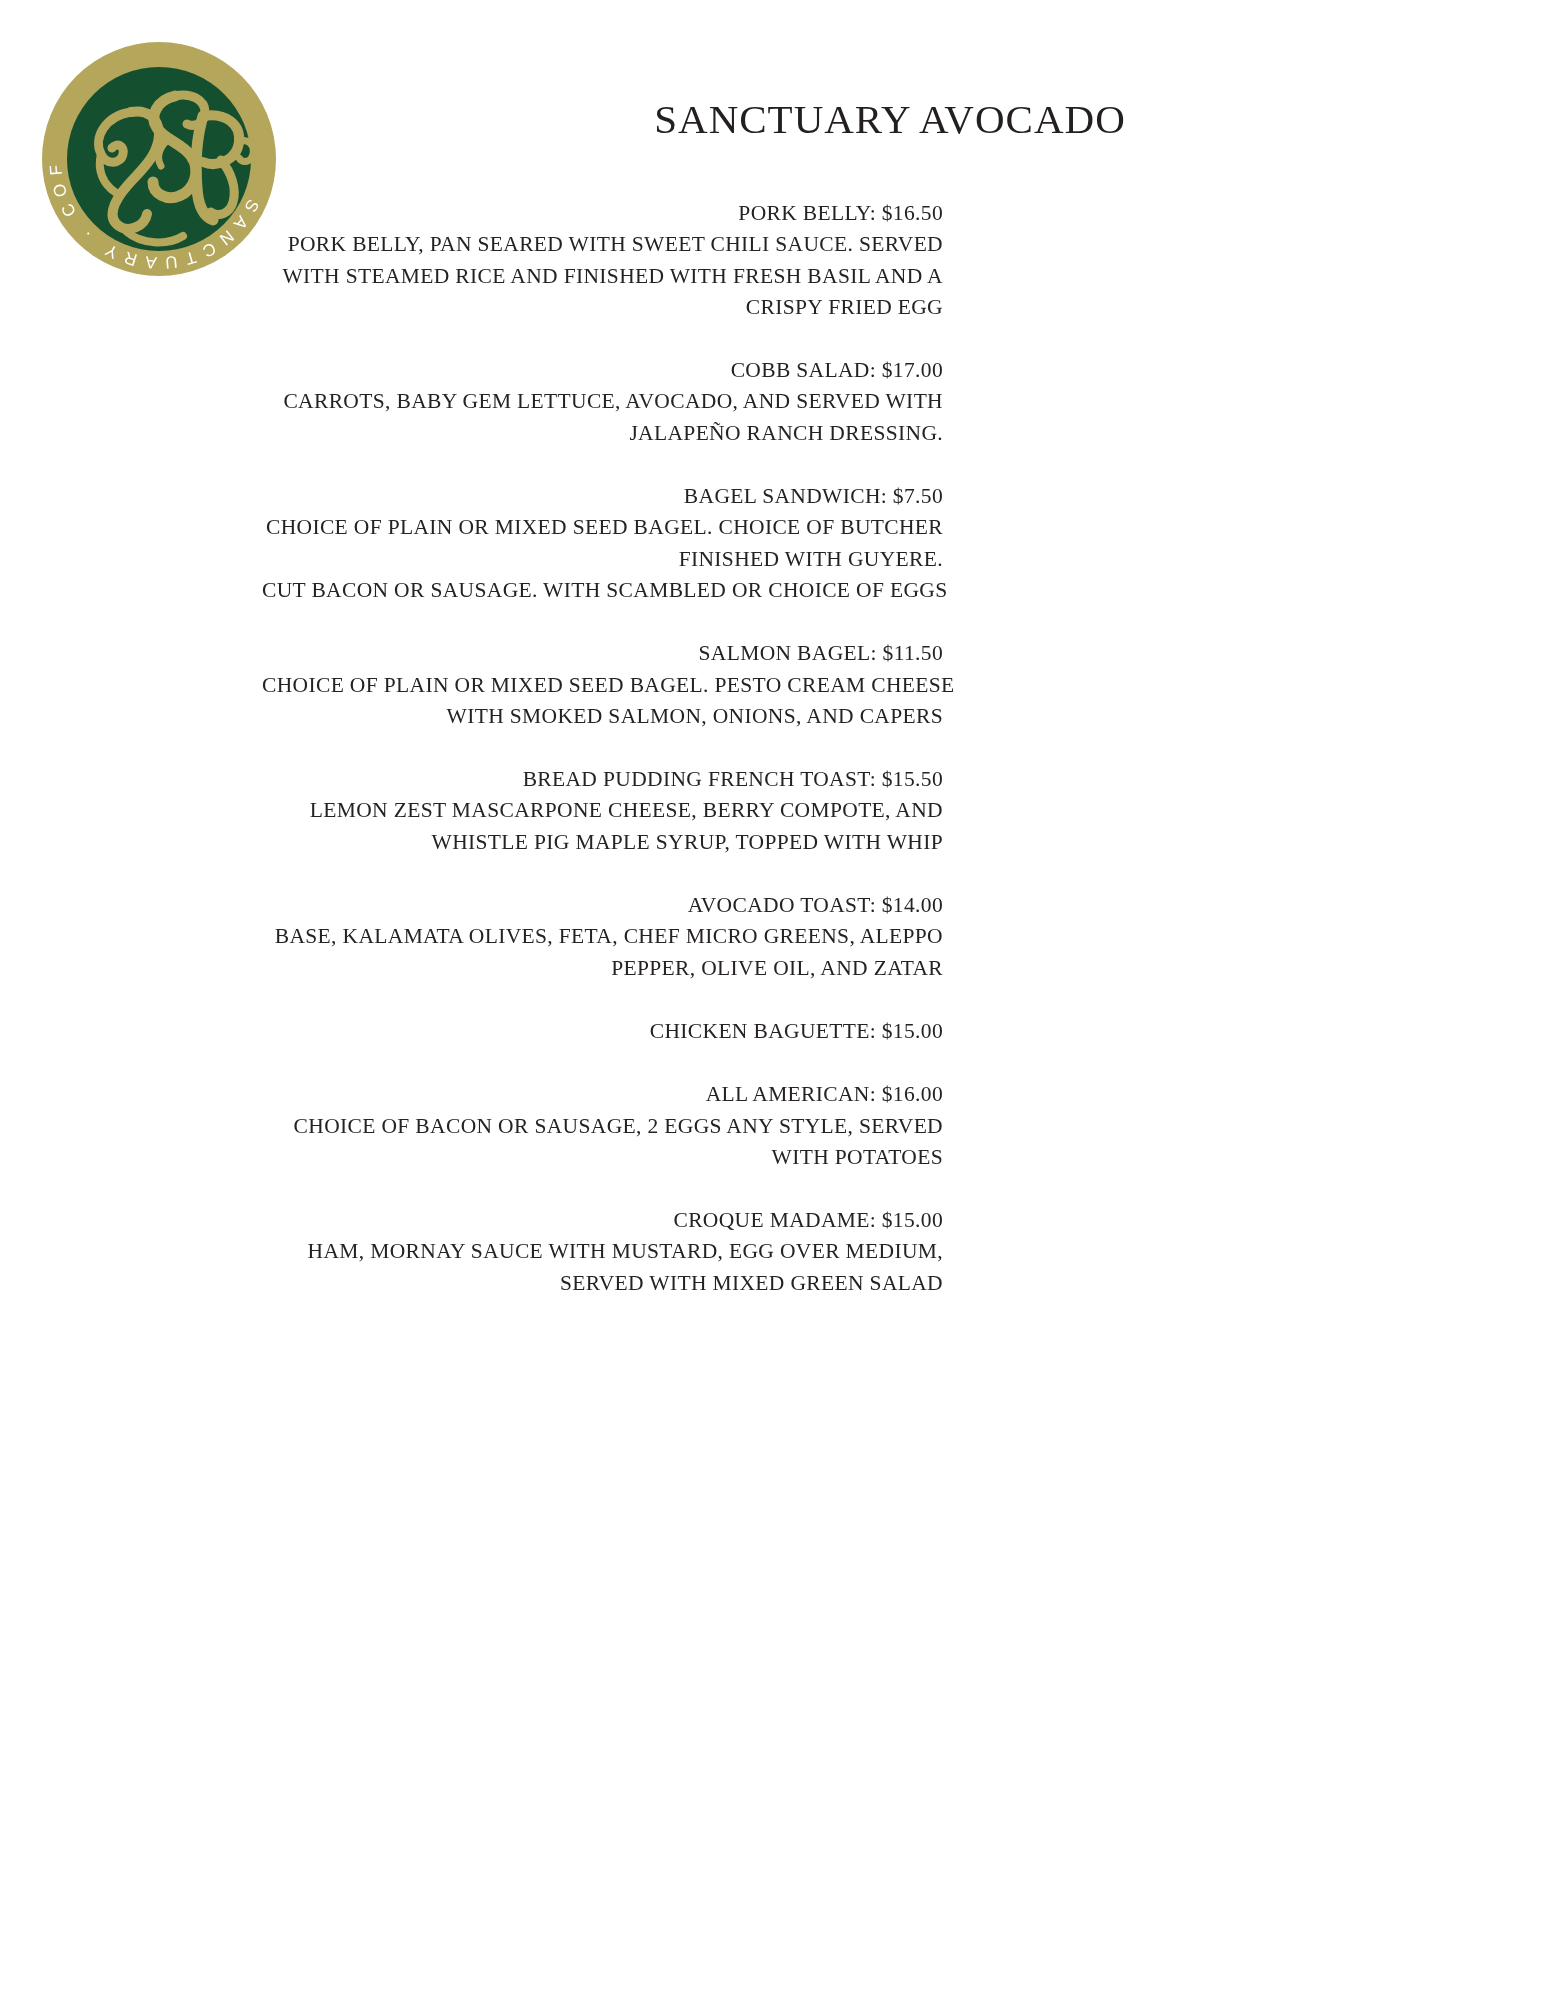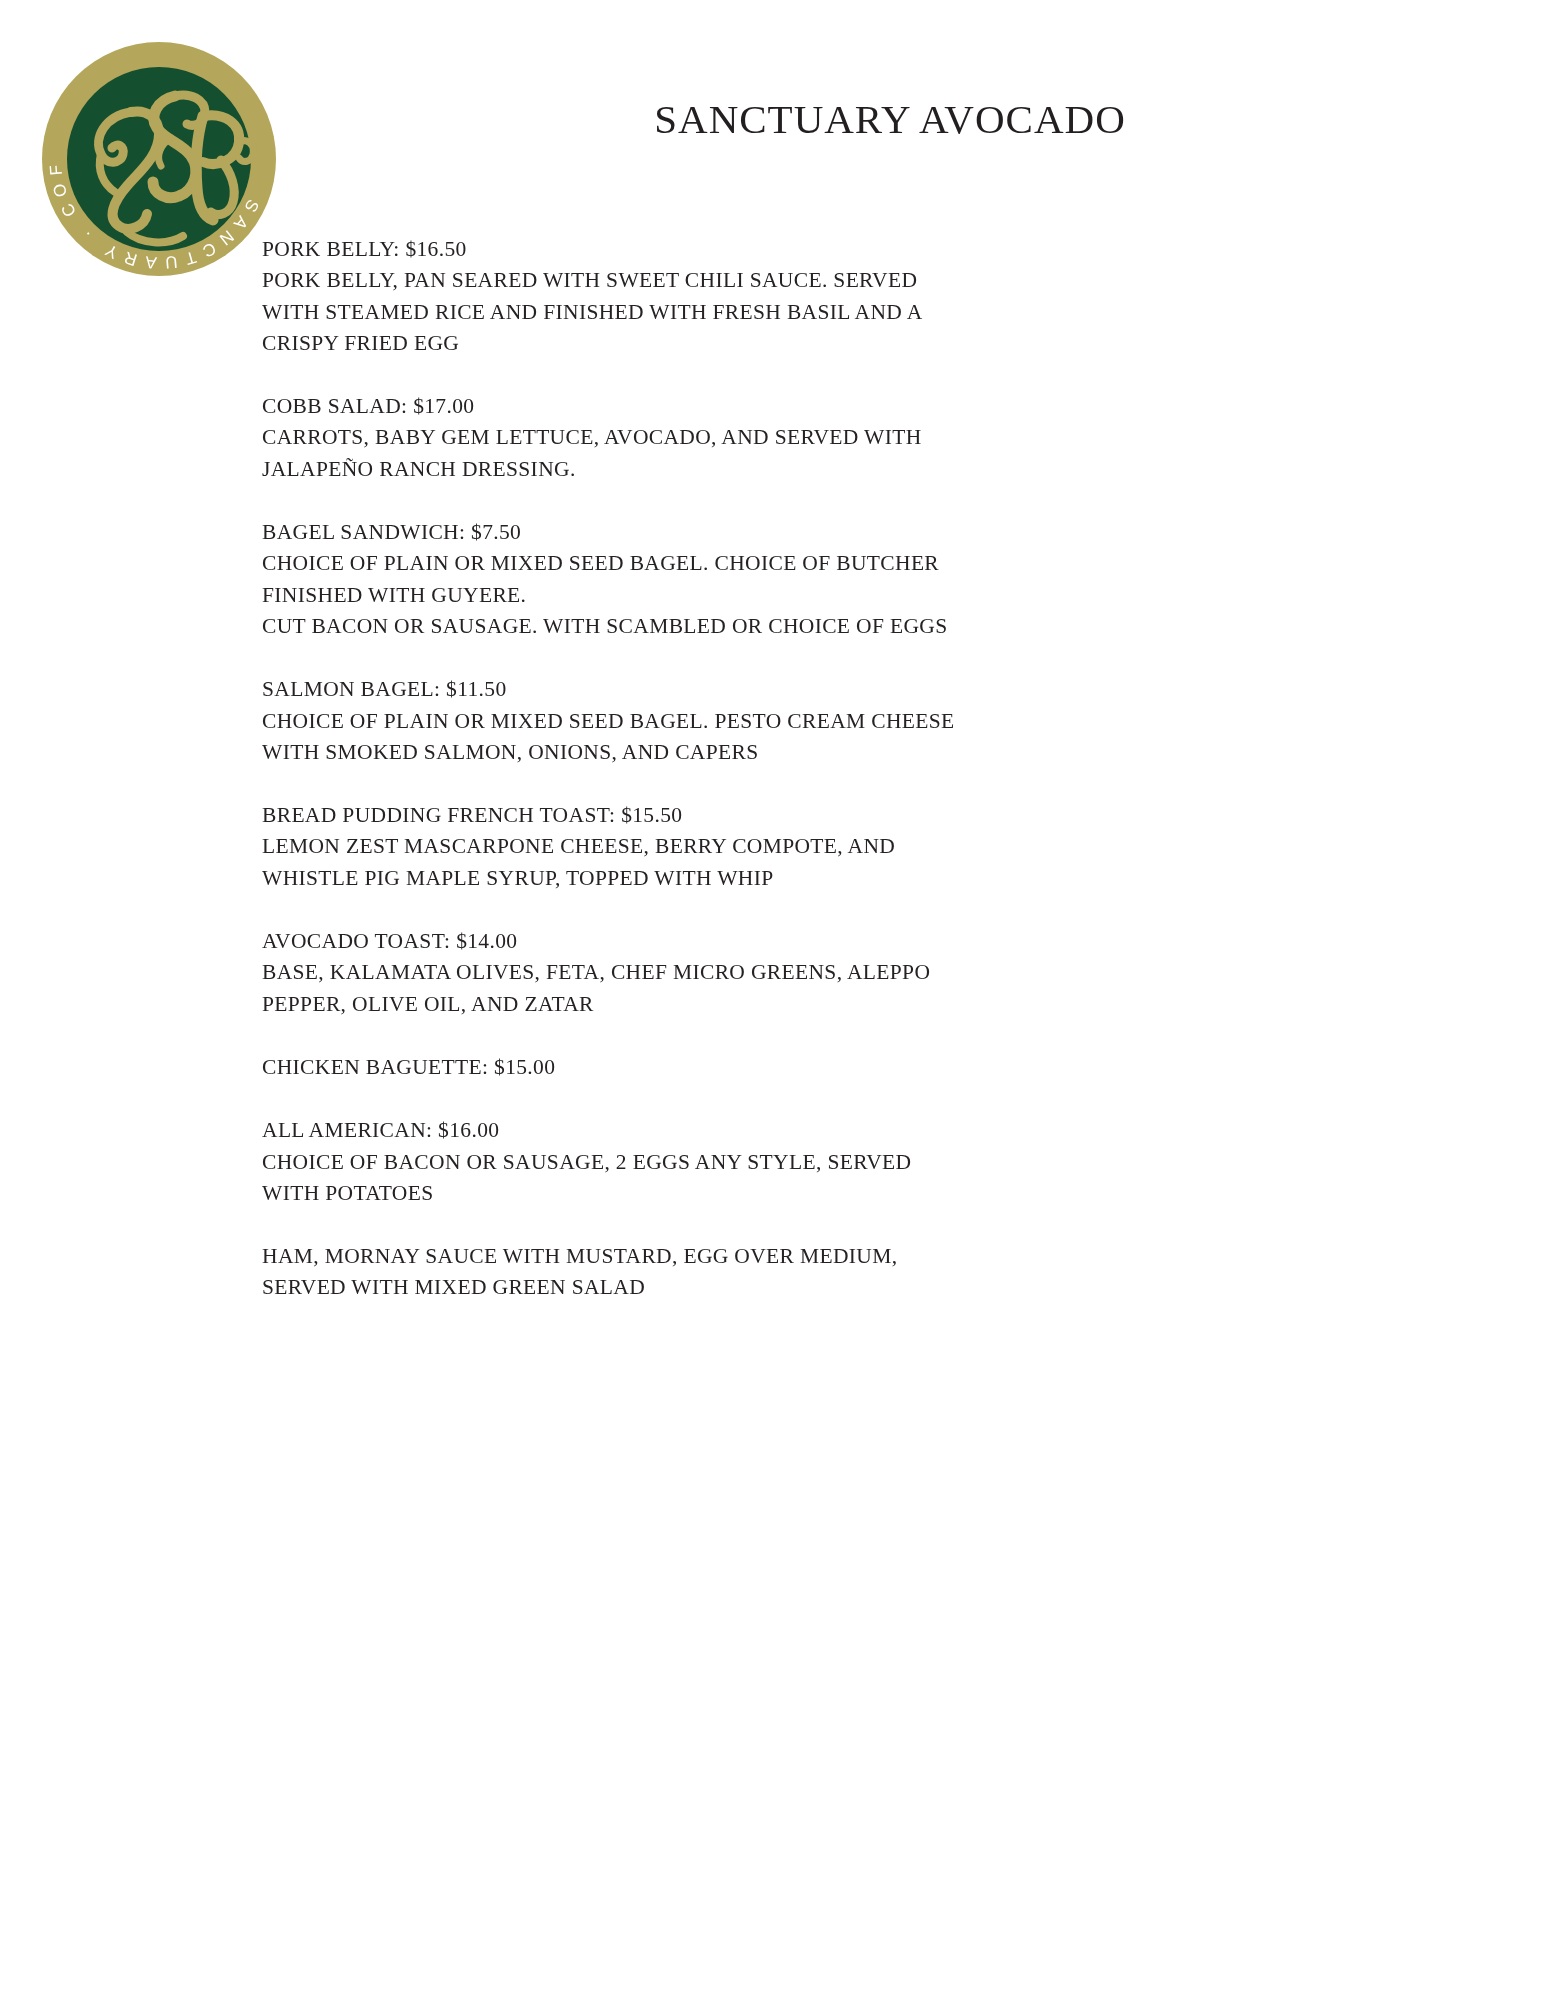--- a/index.html
+++ b/index.html
@@ -39,22 +39,21 @@
     color: #231f20;
     white-space: nowrap;
   }
 
   
   #menu-body {
     position: absolute;
     left: 262px;
     top: 198px;
     width: 681px;
-    text-align: left;
-    margin-top: 36px;
+    text-align: right;
   }
   .menu-item {
     margin: 0 0 32px 0;
   }
   .menu-item:last-child { margin-bottom: 0; }
   .item-heading,
   .item-desc-line {
     font-size: 21.5px;
     line-height: 31.3px;
     letter-spacing: 0.35px;
@@ -141,16 +140,17 @@
     </div>
     <div class="menu-item">
       <div class="item-heading">CHICKEN BAGUETTE: $15.00</div>
     </div>
     <div class="menu-item">
       <div class="item-heading">ALL AMERICAN: $16.00</div>
       <div class="item-desc-line">CHOICE OF BACON OR SAUSAGE, 2 EGGS ANY STYLE, SERVED</div>
       <div class="item-desc-line">WITH POTATOES</div>
     </div>
     <div class="menu-item">
+      <div class="item-heading">CROQUE MADAME: $15.00</div>
       <div class="item-desc-line">HAM, MORNAY SAUCE WITH MUSTARD, EGG OVER MEDIUM,</div>
       <div class="item-desc-line">SERVED WITH MIXED GREEN SALAD</div>
     </div>
   </div>
 
 </body></html>

